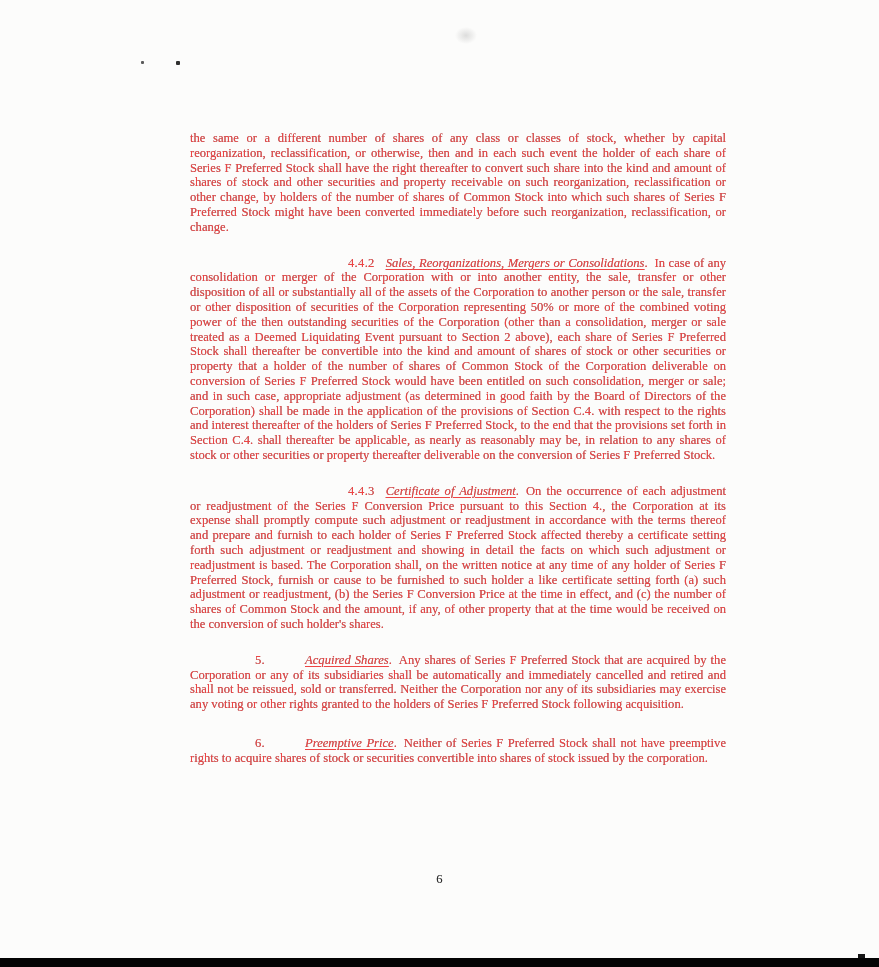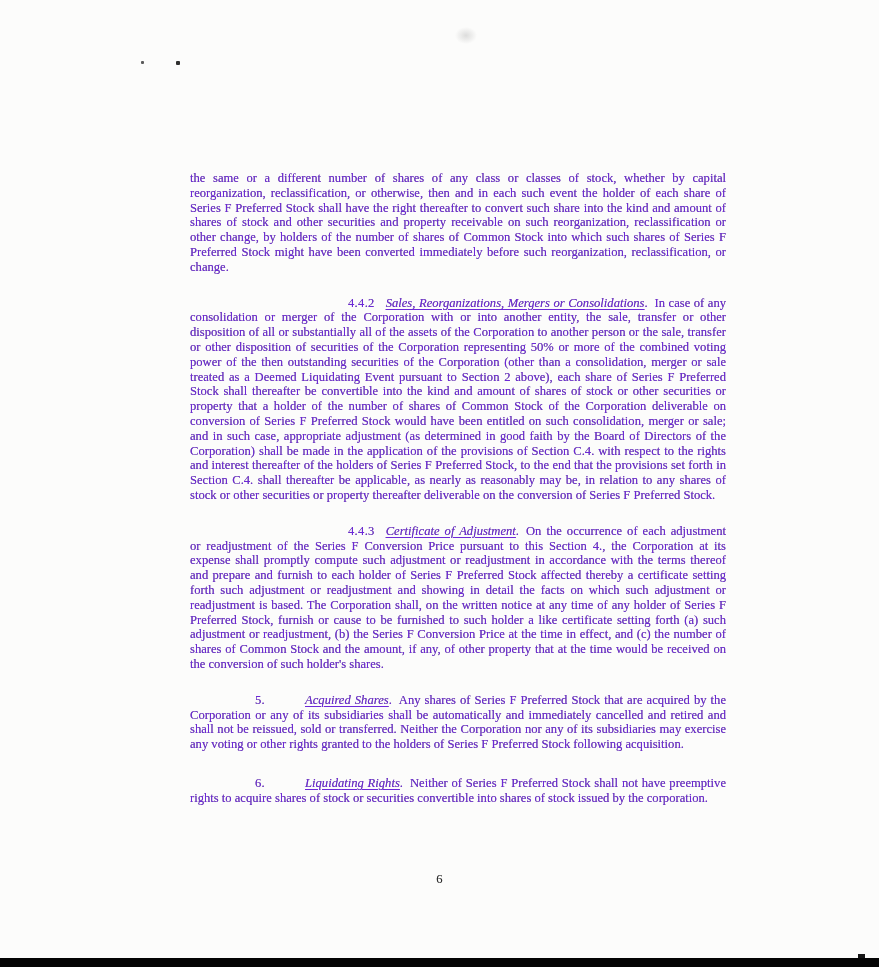--- a/index.html
+++ b/index.html
@@ -11,24 +11,23 @@
   }
   .page {
     position: absolute; inset: 0;
     background: #fcfcfb;
   }
   .text-block {
     position: absolute;
     left: 190px; top: 131px; width: 536px;
     font-size: 12.6px;
     line-height: 14.8px;
-    color: #6d28d9;
+    color: #ef4444;
     text-shadow: 0 0 0.5px rgba(45,45,45,0.6);
     text-align: justify;
-    margin-top: 40px;
   }
   .para { margin: 0 0 21px 0; }
   .para.gap-lg { margin-bottom: 24px; }
   .indent-sub  { text-indent: 158px; }
   .indent-main { text-indent: 65px; }
   .pnum { letter-spacing: 0.3px; }
   .num-sub  { padding-right: 11px; }
   .num-main { padding-right: 40px; }
   .phead {
     text-decoration: underline;
@@ -87,21 +86,21 @@
 
     <p class="para indent-sub">
       <span class="pnum num-sub">4.4.3</span><span class="phead">Certificate of Adjustment</span><span class="ppunct">.</span><span>On the occurrence of each adjustment or readjustment of the Series F Conversion Price pursuant to this Section 4., the Corporation at its expense shall promptly compute such adjustment or readjustment in accordance with the terms thereof and prepare and furnish to each holder of Series F Preferred Stock affected thereby a certificate setting forth such adjustment or readjustment and showing in detail the facts on which such adjustment or readjustment is based. The Corporation shall, on the written notice at any time of any holder of Series F Preferred Stock, furnish or cause to be furnished to such holder a like certificate setting forth (a) such adjustment or readjustment, (b) the Series F Conversion Price at the time in effect, and (c) the number of shares of Common Stock and the amount, if any, of other property that at the time would be received on the conversion of such holder's shares.</span>
     </p>
 
     <p class="para gap-lg indent-main">
       <span class="pnum num-main">5.</span><span class="phead">Acquired Shares</span><span class="ppunct">.</span><span>Any shares of Series F Preferred Stock that are acquired by the Corporation or any of its subsidiaries shall be automatically and immediately cancelled and retired and shall not be reissued, sold or transferred. Neither the Corporation nor any of its subsidiaries may exercise any voting or other rights granted to the holders of Series F Preferred Stock following acquisition.</span>
     </p>
 
     <p class="para indent-main">
-      <span class="pnum num-main">6.</span><span class="phead">Liquidating Rights</span><span class="ppunct">.</span><span>Neither of Series F Preferred Stock shall not have preemptive rights to acquire shares of stock or securities convertible into shares of stock issued by the corporation.</span>
+      <span class="pnum num-main">6.</span><span class="phead">Preemptive Price</span><span class="ppunct">.</span><span>Neither of Series F Preferred Stock shall not have preemptive rights to acquire shares of stock or securities convertible into shares of stock issued by the corporation.</span>
     </p>
 
   </main>
 
   <div class="page-number">6</div>
 
   <div class="bar-notch"></div>
   <div class="bottom-bar"></div>
 
 </div>

